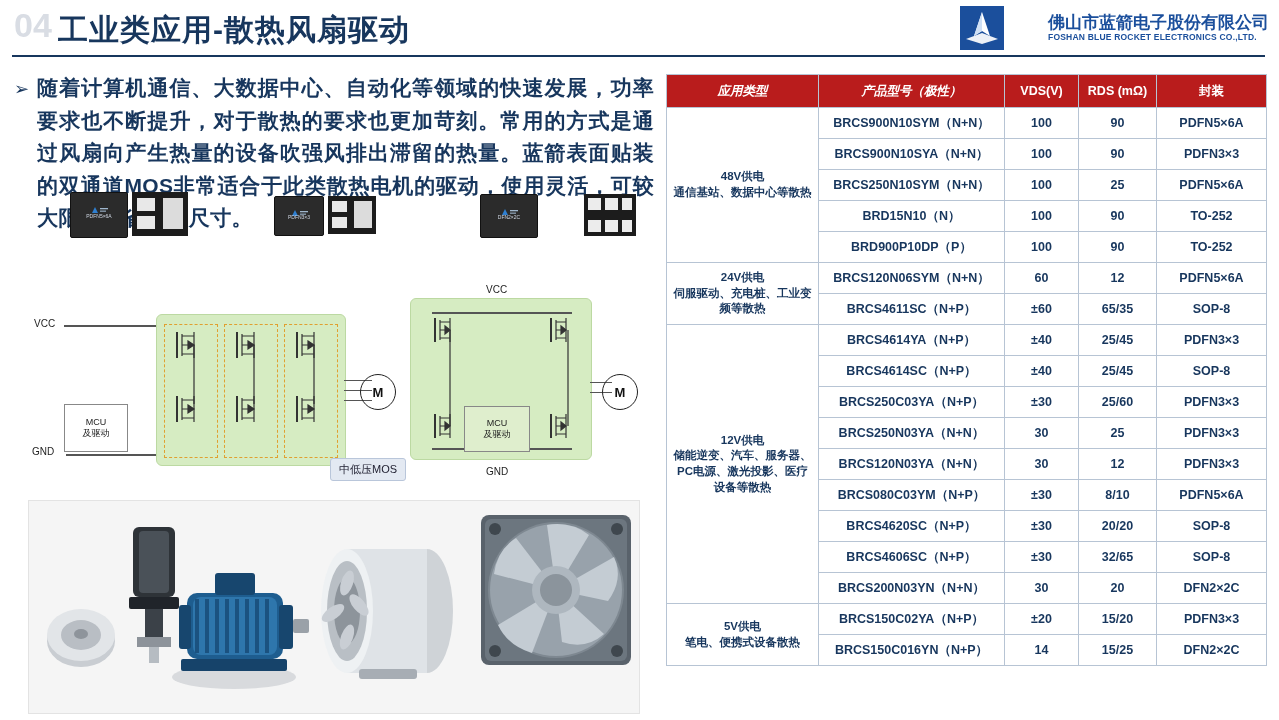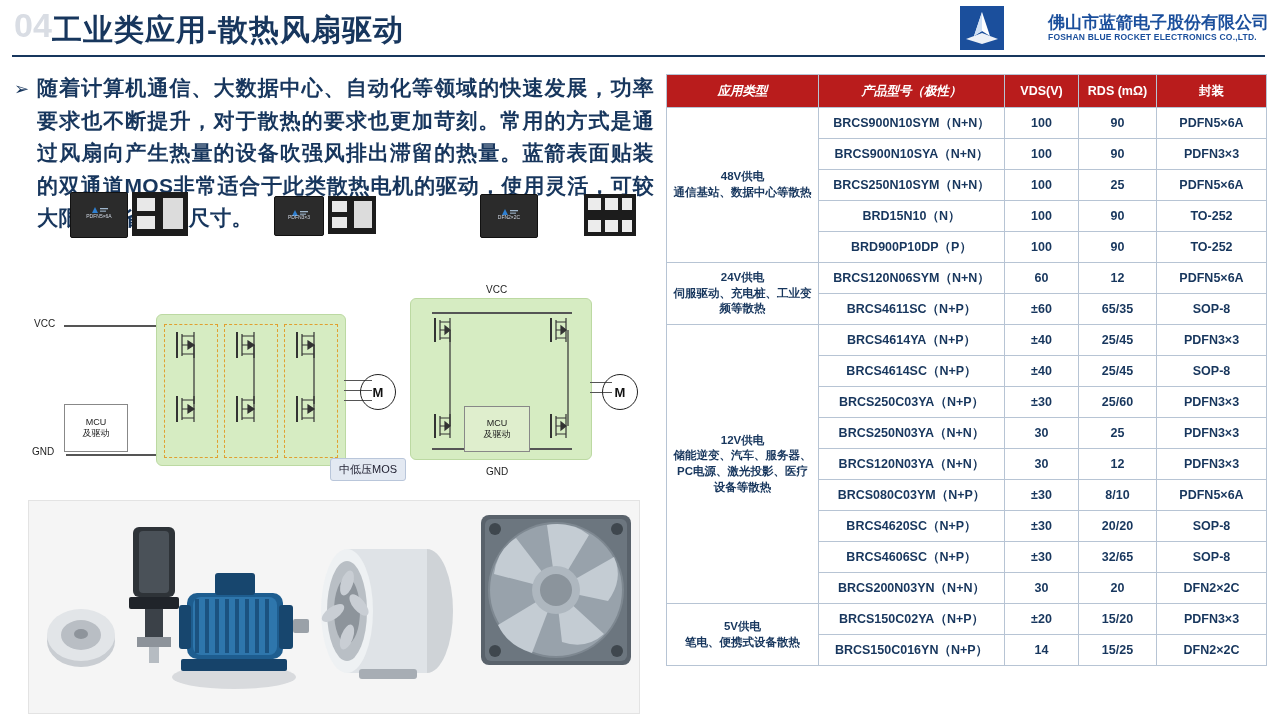--- a/index.html
+++ b/index.html
@@ -11,21 +11,21 @@
   }
   .slide{position:relative;width:1279px;height:720px;padding-left:44px;}
 
   
   .header{position:absolute;left:0;top:0;width:1279px;height:60px;}
   .hdr-num{
     position:absolute;left:14px;top:6px;
     font-size:34px;font-weight:bold;color:#d9dde4;letter-spacing:0;
   }
   .hdr-title{
-    position:absolute;left:52px;top:10px;
+    position:absolute;left:58px;top:10px;
     font-size:30px;font-weight:bold;color:#17365d;
     letter-spacing:1px;white-space:nowrap;
   }
   .hdr-rule{
     position:absolute;left:12px;top:55px;width:1253px;height:2px;
     background:#17365d;
   }
   .logo-wrap{position:absolute;right:10px;top:6px;display:flex;align-items:center;gap:8px;}
   .logo-mark{width:44px;height:44px;position:relative;}
   .logo-text{line-height:1.15;margin-left:36px;}

